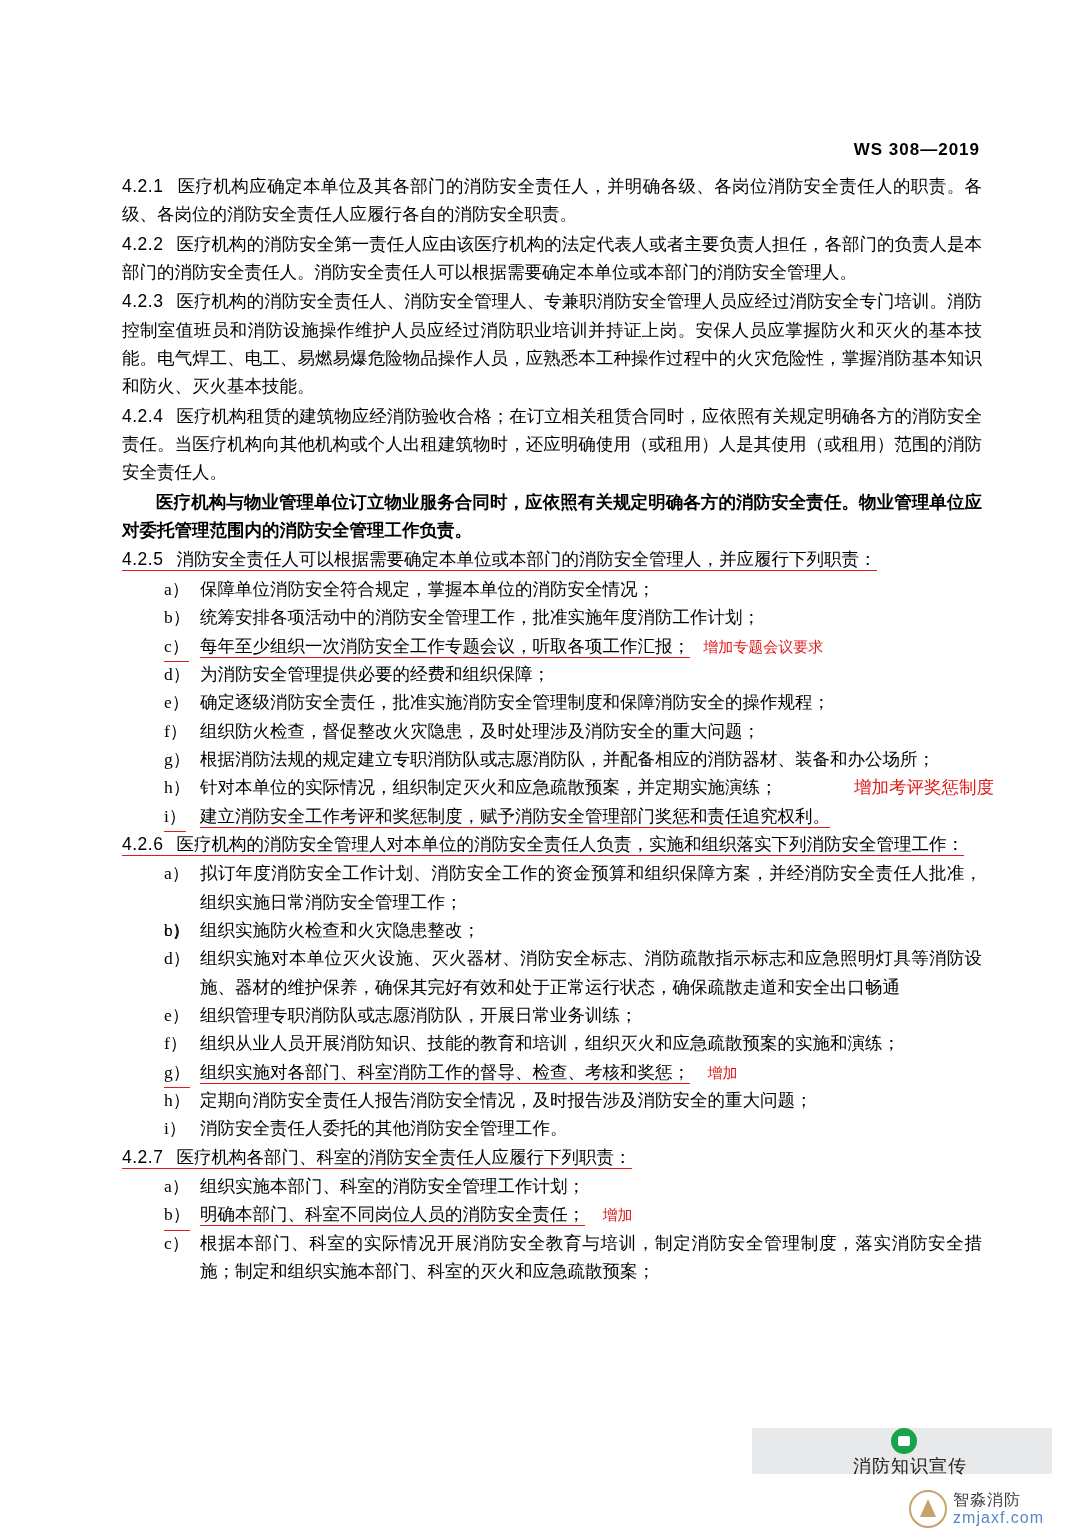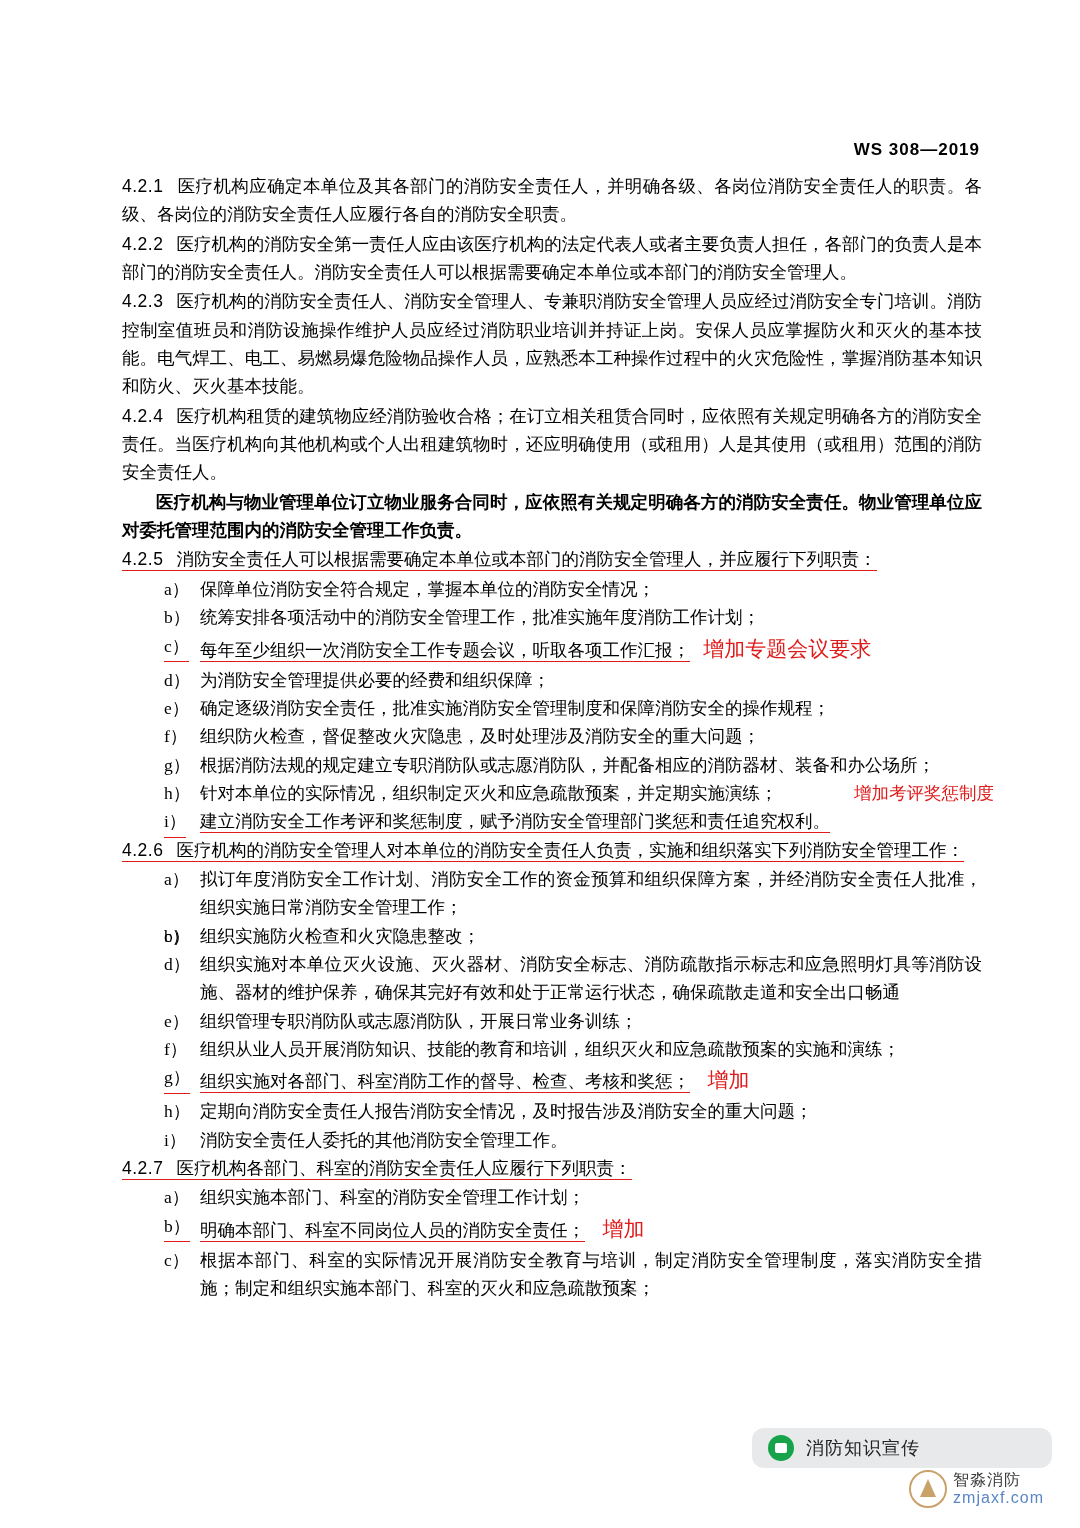--- a/index.html
+++ b/index.html
@@ -63,21 +63,21 @@
     top: 0;
     font-family: "Liberation Serif", serif;
   }
   .u-red {
     border-bottom: 1.5px solid #e01b1b;
     padding-bottom: 1px;
     display: inline;
   }
   .annot {
     color: #e01b1b;
-    font-size: 21px;
+    font-size: 15px;
     white-space: nowrap;
   }
   .annot-abs {
     position: absolute;
     color: #e01b1b;
     font-size: 17.5px;
     white-space: nowrap;
   }
   .pagenum {
     position: absolute;
@@ -91,27 +91,28 @@
     position: absolute;
     right: 28px;
     bottom: 10px;
     width: 300px;
     height: 90px;
   }
   .wm-bar {
     position: absolute;
     left: 0; top: 0;
     width: 300px;
-    height: 40px;
+    height: 46px;
     background: #e8e9eb;
-    border-radius: 12px;
+    border-radius: 2px;
     display: flex;
     align-items: center;
     padding-left: 16px;
     box-sizing: border-box;
+    flex-direction: column;
   }
   .wm-circle {
     width: 26px; height: 26px;
     border-radius: 50%;
     background: #16a34a;
     position: relative;
     flex: 0 0 auto;
     margin-right: 12px;
   }
   .wm-circle:after {
@@ -124,21 +125,21 @@
   }
   .wm-text {
     font-family: "Liberation Sans", sans-serif;
     font-size: 18px;
     color: #222;
     letter-spacing: 1px;
   }
   .wm2 {
     position: absolute;
     right: 36px;
-    bottom: 20px;
+    bottom: 0;
     text-align: left;
     display: flex;
     align-items: center;
   }
   .wm2-logo {
     width: 34px; height: 34px;
     border: 2px solid #c9a26a;
     border-radius: 50%;
     position: relative;
     margin-right: 6px;

